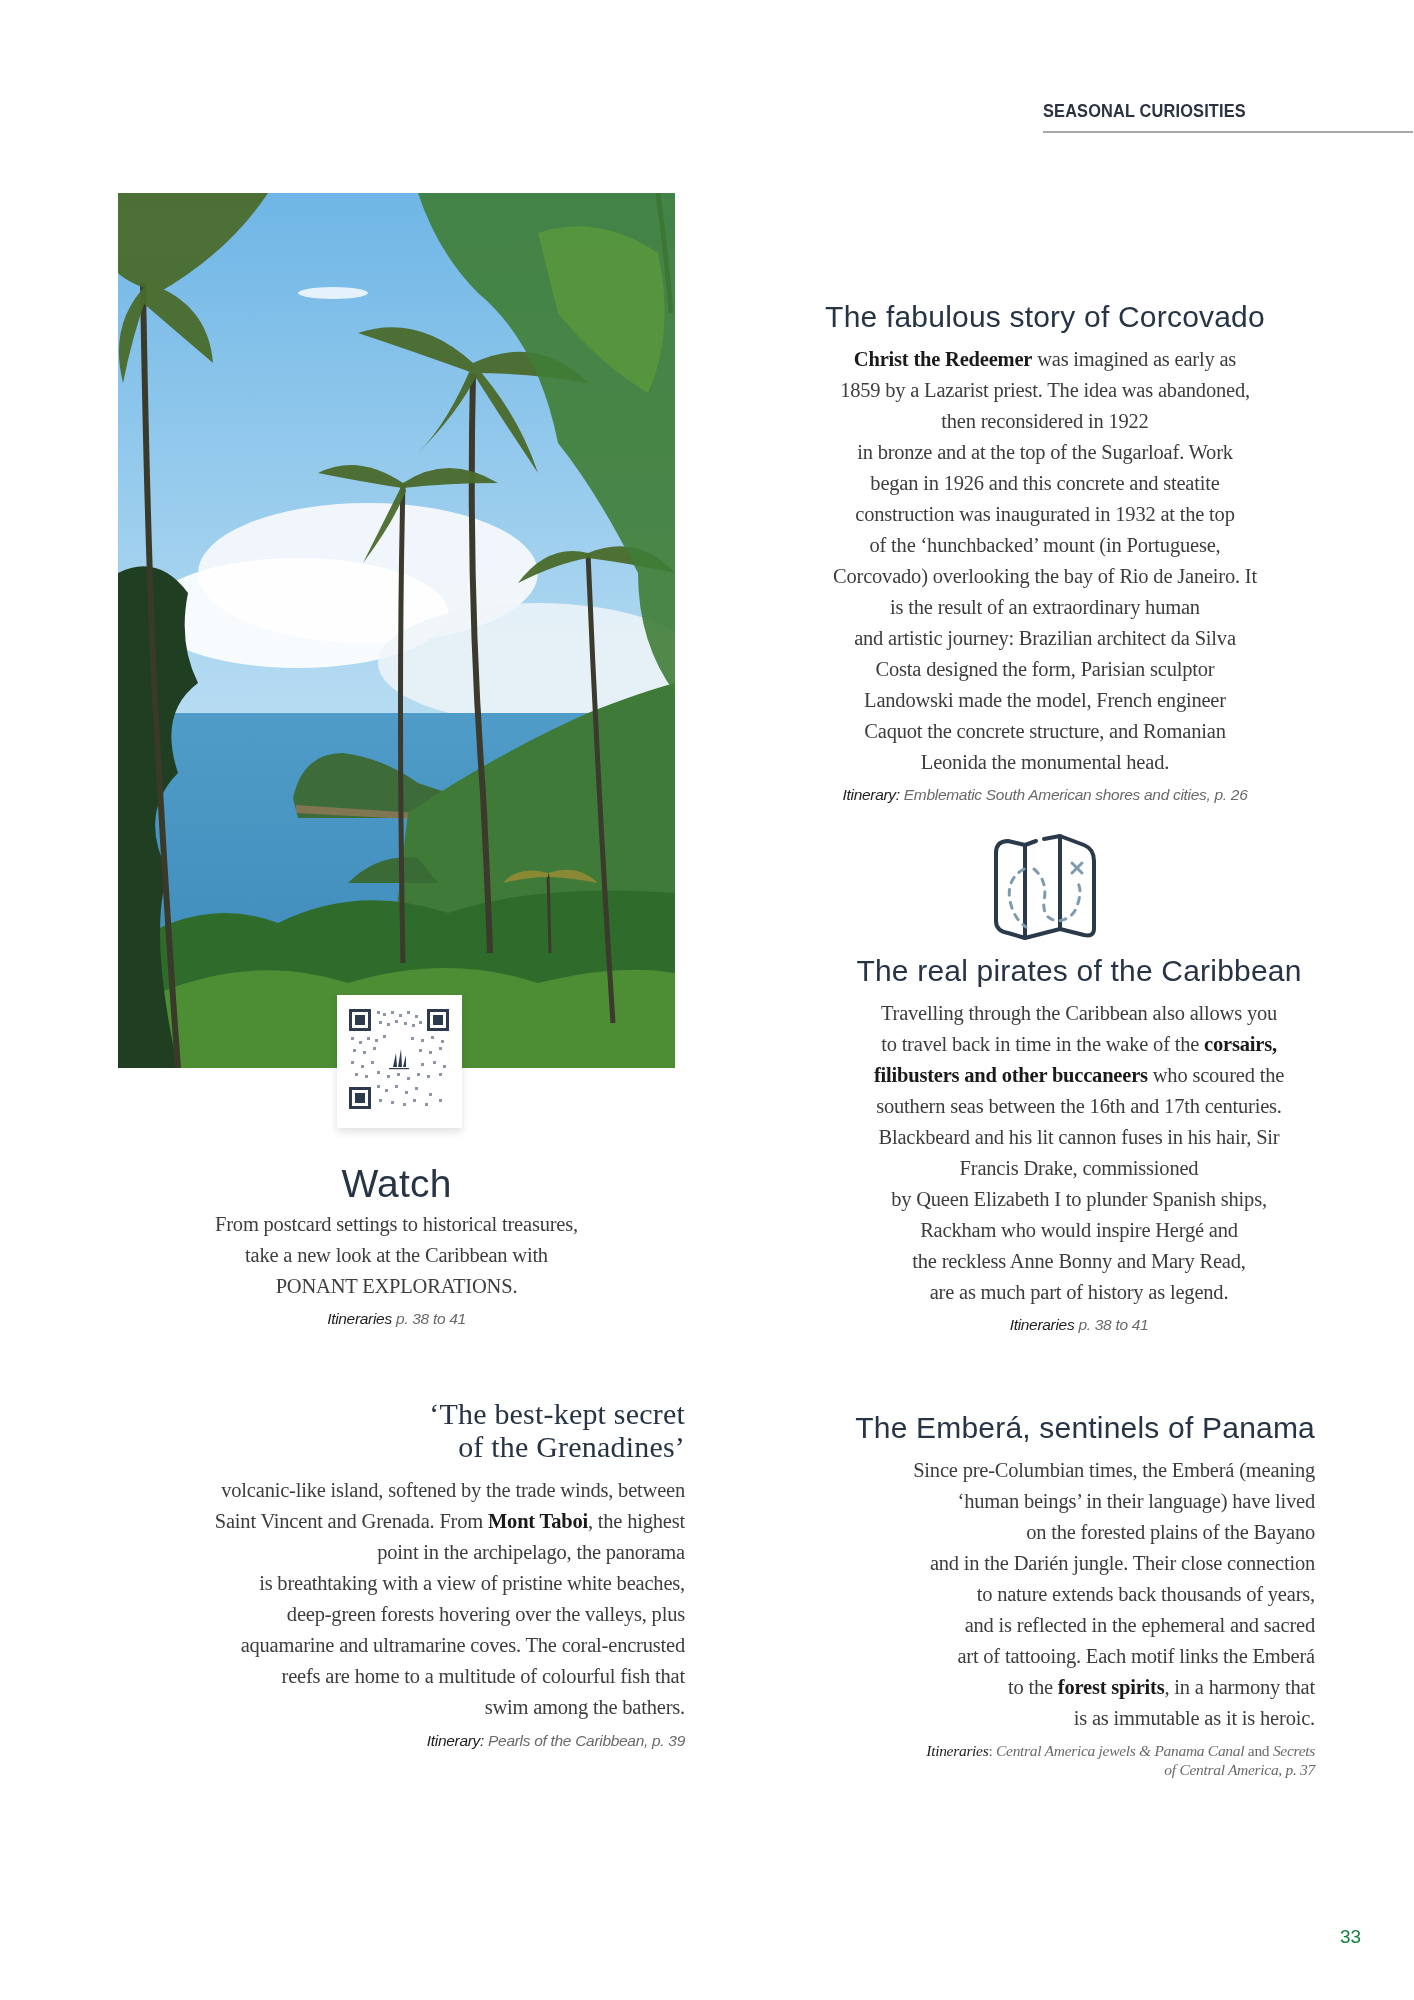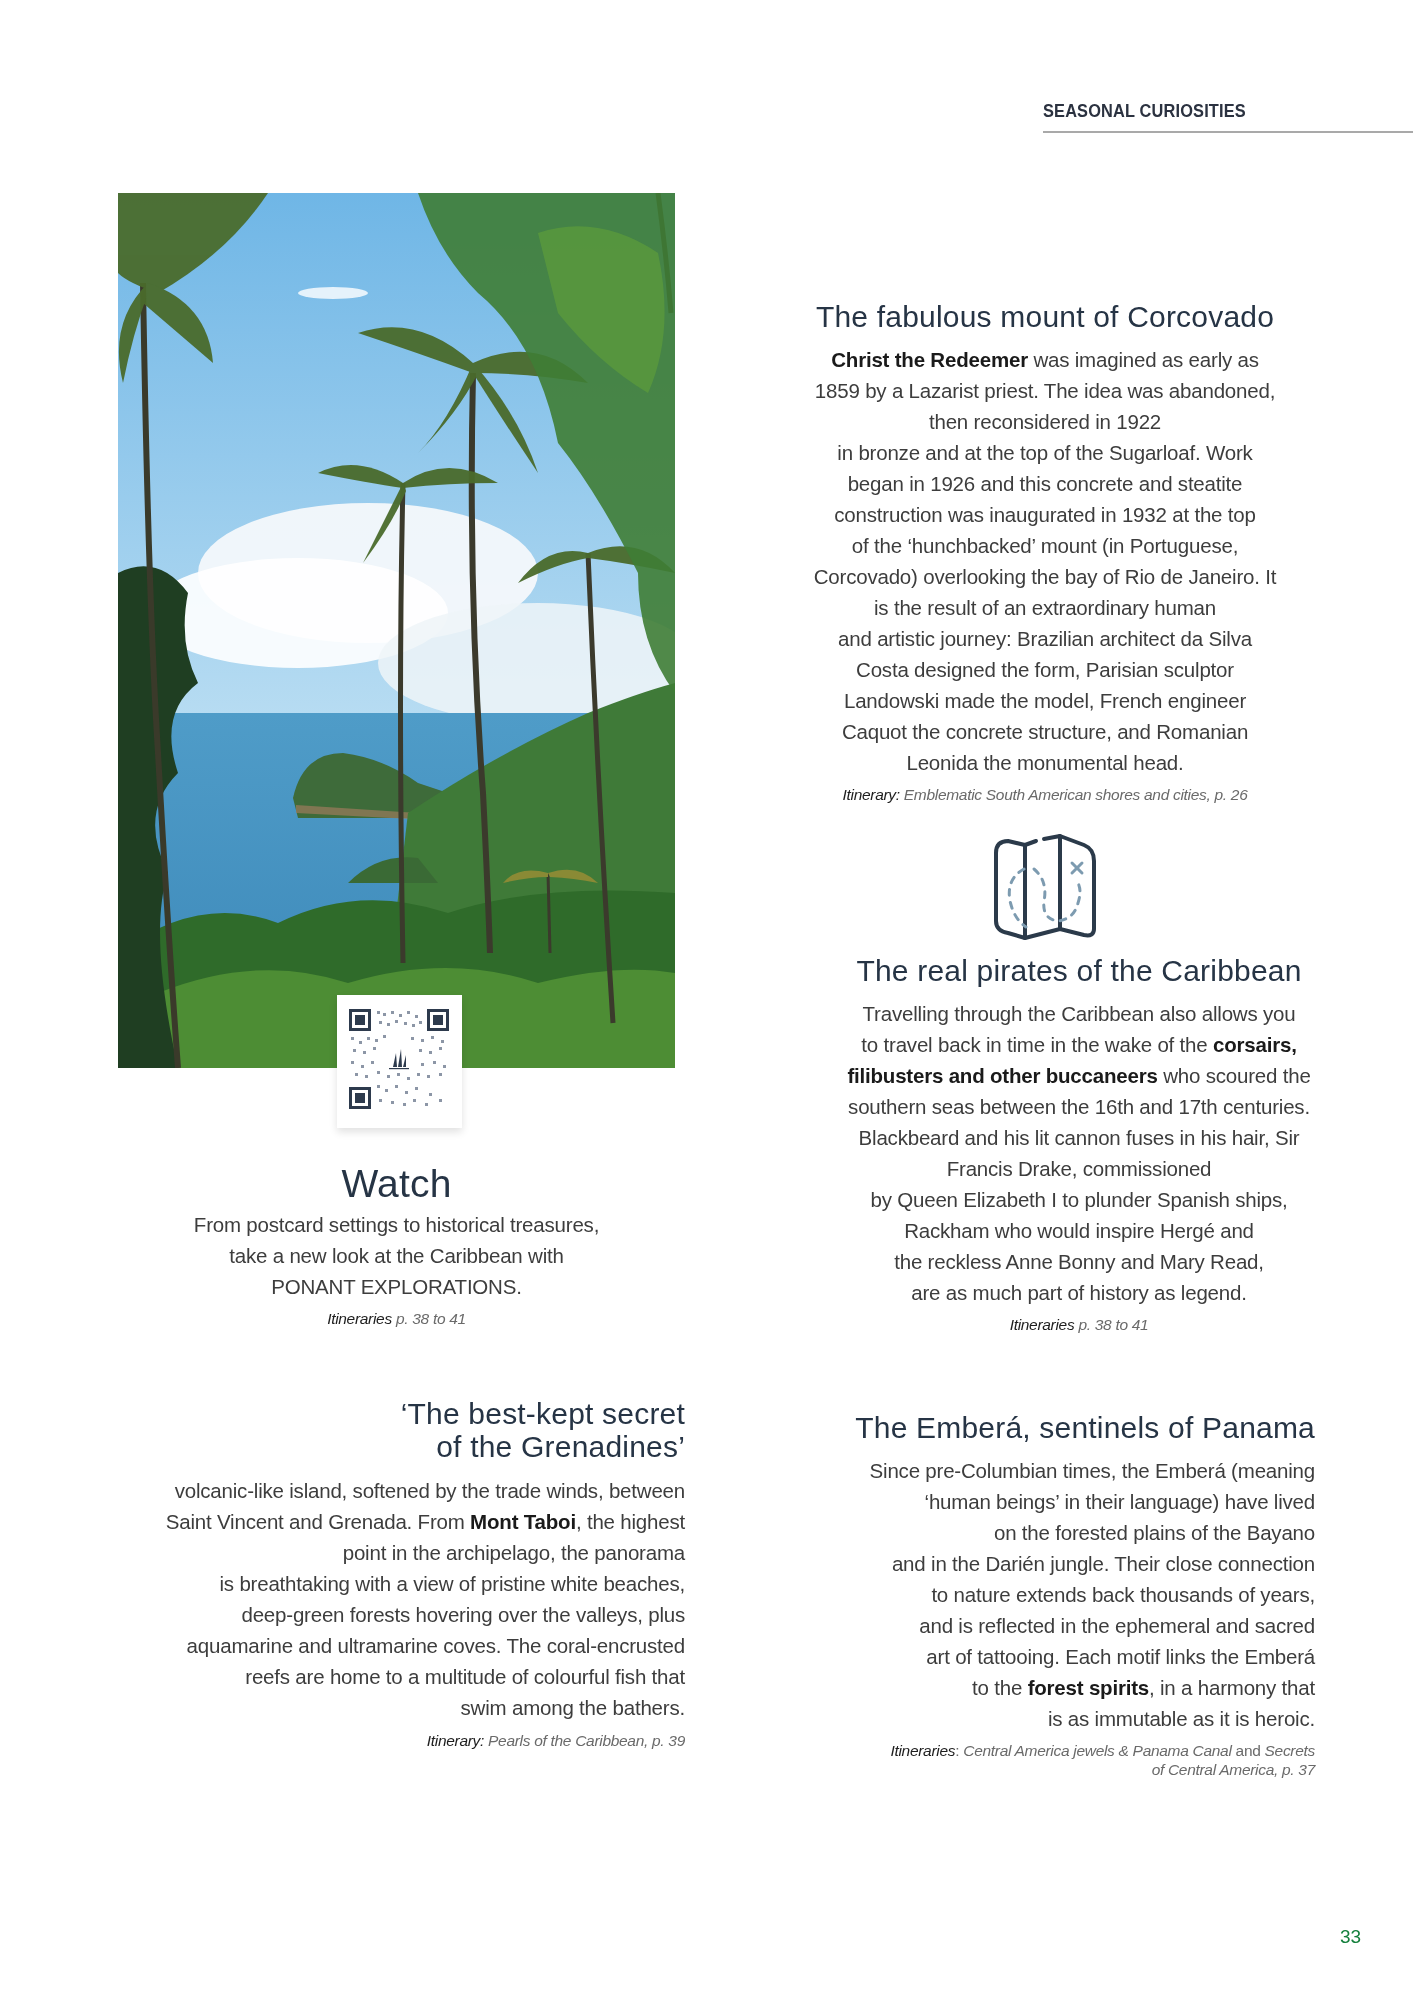--- a/index.html
+++ b/index.html
@@ -39,21 +39,21 @@
     line-height: 31px; color: #3d3d3d; margin: 0; letter-spacing: -0.2px;
   }
   .body-text b { color: #1a1a1a; font-weight: bold; }
   .itin {
     font-family: "Liberation Sans", sans-serif; font-style: italic;
     font-size: 15.5px; line-height: 20px; color: #6a6a6a; margin: 0;
     letter-spacing: -0.3px;
   }
   .itin .lbl { color: #1e1e1e; }
   .itin .plain { font-style: normal; }
-  .body-line { display: block; white-space: nowrap; }
+  .body-line { display: block; white-space: nowrap; font-family: Liberation Serif, serif; }
 
   .map-icon { position: absolute; left: 988px; top: 833px; width: 114px; height: 108px; }
 
   .page-number {
     position: absolute; left: 1340px; top: 1926px;
     font-family: "Liberation Sans", sans-serif; font-size: 19px; color: #15803d;
   }
 </style>
 </head>
 <body>
@@ -231,21 +231,21 @@
     <span class="body-line"><span>aquamarine and ultramarine coves. The coral-encrusted</span></span>
     <span class="body-line"><span>reefs are home to a multitude of colourful fish that</span></span>
     <span class="body-line"><span>swim among the bathers.</span></span>
   </p>
   <p class="itin" style="margin-top:8px;">
     <span class="lbl">Itinerary:</span><span> Pearls of the Caribbean, p. 39</span>
   </p>
 </div>
 
 <div class="col-block" style="left:775px; top:296px; width:540px;">
-  <h2 class="title" style="font-size:30px; line-height:42px;">The fabulous mount of Corcovado</h2>
+  <h2 class="title" style="font-size:30px; line-height:42px;">The fabulous story of Corcovado</h2>
   <p class="body-text" style="margin-top:6px;">
     <span class="body-line"><span></span><b>Christ the Redeemer</b><span> was imagined as early as</span></span>
     <span class="body-line"><span>1859 by a Lazarist priest. The idea was abandoned,</span></span>
     <span class="body-line"><span>then reconsidered in 1922</span></span>
     <span class="body-line"><span>in bronze and at the top of the Sugarloaf. Work</span></span>
     <span class="body-line"><span>began in 1926 and this concrete and steatite</span></span>
     <span class="body-line"><span>construction was inaugurated in 1932 at the top</span></span>
     <span class="body-line"><span>of the ‘hunchbacked’ mount (in Portuguese,</span></span>
     <span class="body-line"><span>Corcovado) overlooking the bay of Rio de Janeiro. It</span></span>
     <span class="body-line"><span>is the result of an extraordinary human</span></span>

